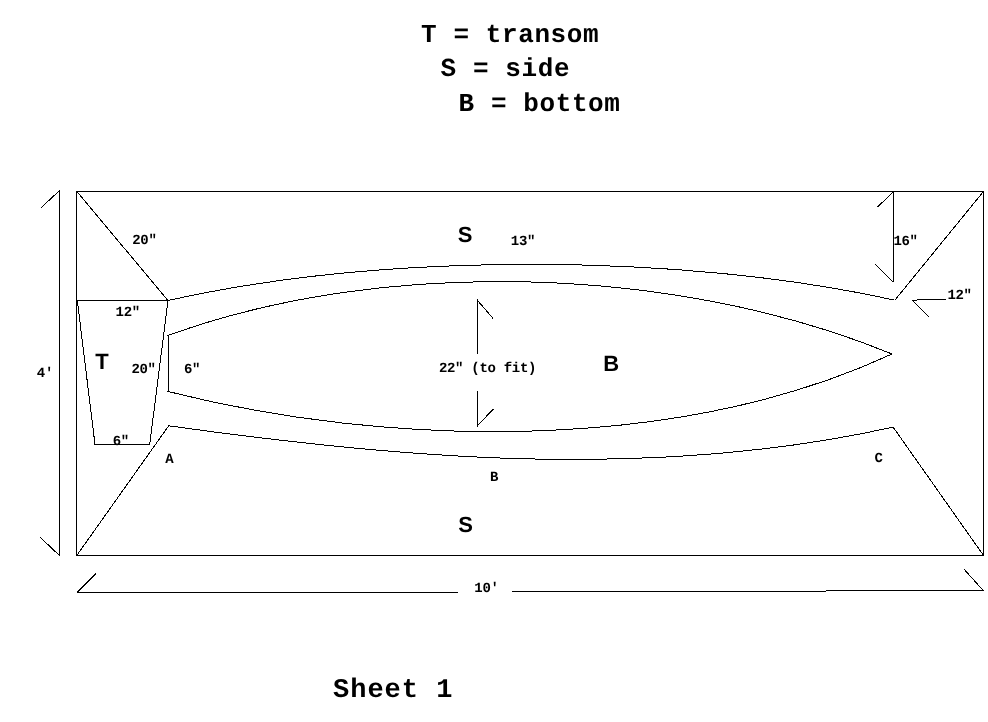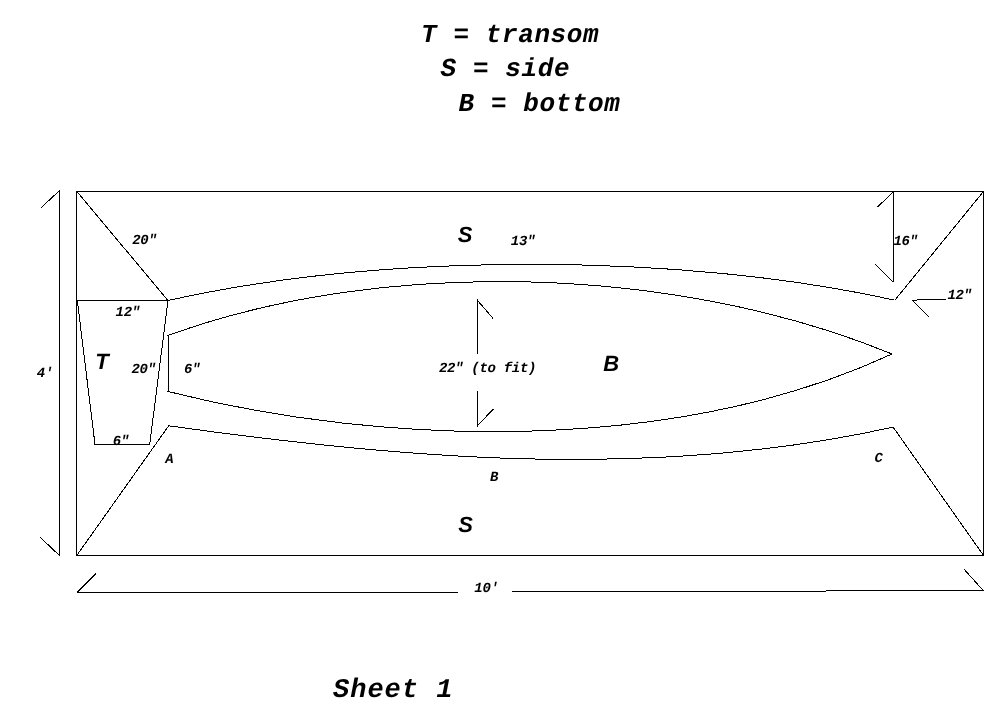--- a/index.html
+++ b/index.html
@@ -1,16 +1,16 @@
 <!DOCTYPE html>
 <html><head>
 <meta charset="utf-8">
 <style>
   html,body{margin:0;padding:0;background:#fff;-webkit-font-smoothing:antialiased;}
-  #page{position:relative;width:988px;height:722px;background:#fff;overflow:hidden;font-style:italic;}
+  #page{position:relative;width:988px;height:722px;background:#fff;overflow:hidden;}
   svg{position:absolute;left:0;top:0;}
   text{fill:#000;text-rendering:geometricPrecision;}
   .m13{font-family:"Liberation Mono",monospace;font-weight:bold;font-size:14px;letter-spacing:-0.3px;}
   .leg{font-family:"Liberation Mono",monospace;font-weight:bold;font-size:26px;letter-spacing:0.6px;}
   .sh{font-family:"Liberation Mono",monospace;font-weight:bold;font-size:27px;letter-spacing:1px;}
   .big{font-family:"Liberation Sans",sans-serif;font-weight:bold;font-size:22px;}
 </style>
 </head>
 <body>
 <div id="page">

